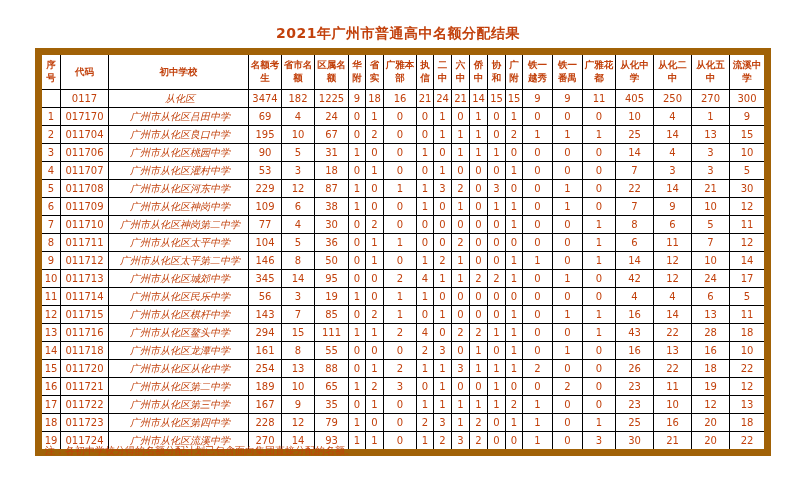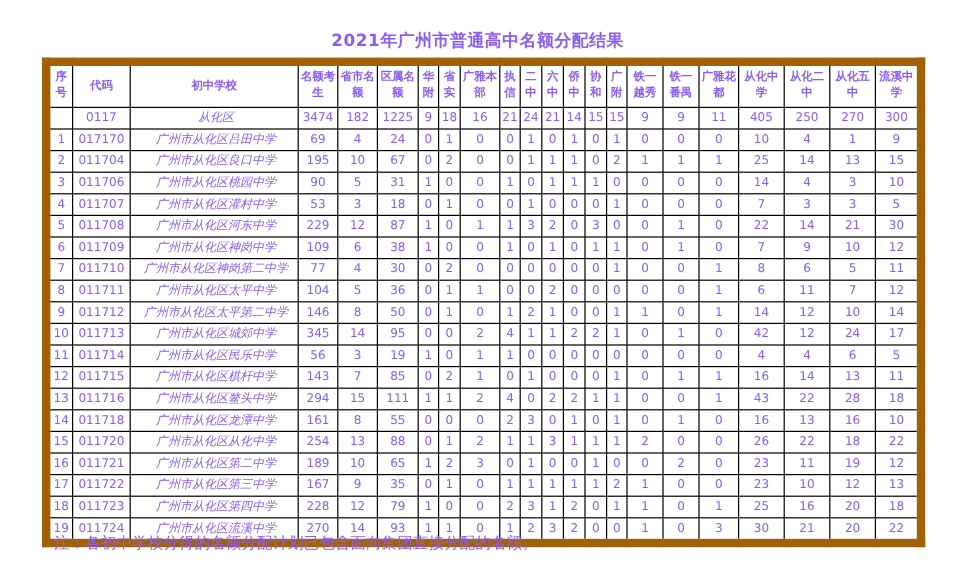--- a/index.html
+++ b/index.html
@@ -2,21 +2,21 @@
 <html><head>
 <meta charset="utf-8">
 <style>
   html, body { margin: 0; padding: 0; background: #ffffff; }
   .page {
     position: relative;
     width: 796px;
     height: 479px;
     background: #ffffff;
     font-family: "DejaVu Sans", "Liberation Sans", sans-serif;
-    color: #8b5cf6;
+    color: #c2410c;
     overflow: hidden;
   }
   .title {
     position: absolute;
     top: 25px;
     left: 0;
     width: 100%;
     margin: 0;
     text-align: center;
     font-size: 14px;
@@ -56,21 +56,21 @@
   }
   .quota-table td.school {
     text-align: center;
     padding-left: 4px;
     font-style: italic;
   }
   .footnote {
     position: absolute;
     left: 45px;
     top: 444px;
-    font-size: 13px;
+    font-size: 10px;
   }
   .timestamp {
     position: absolute;
     left: 35px;
     top: 441px;
     width: 728px;
     text-align: right;
     font-size: 9px;
   }
   .page-number {

